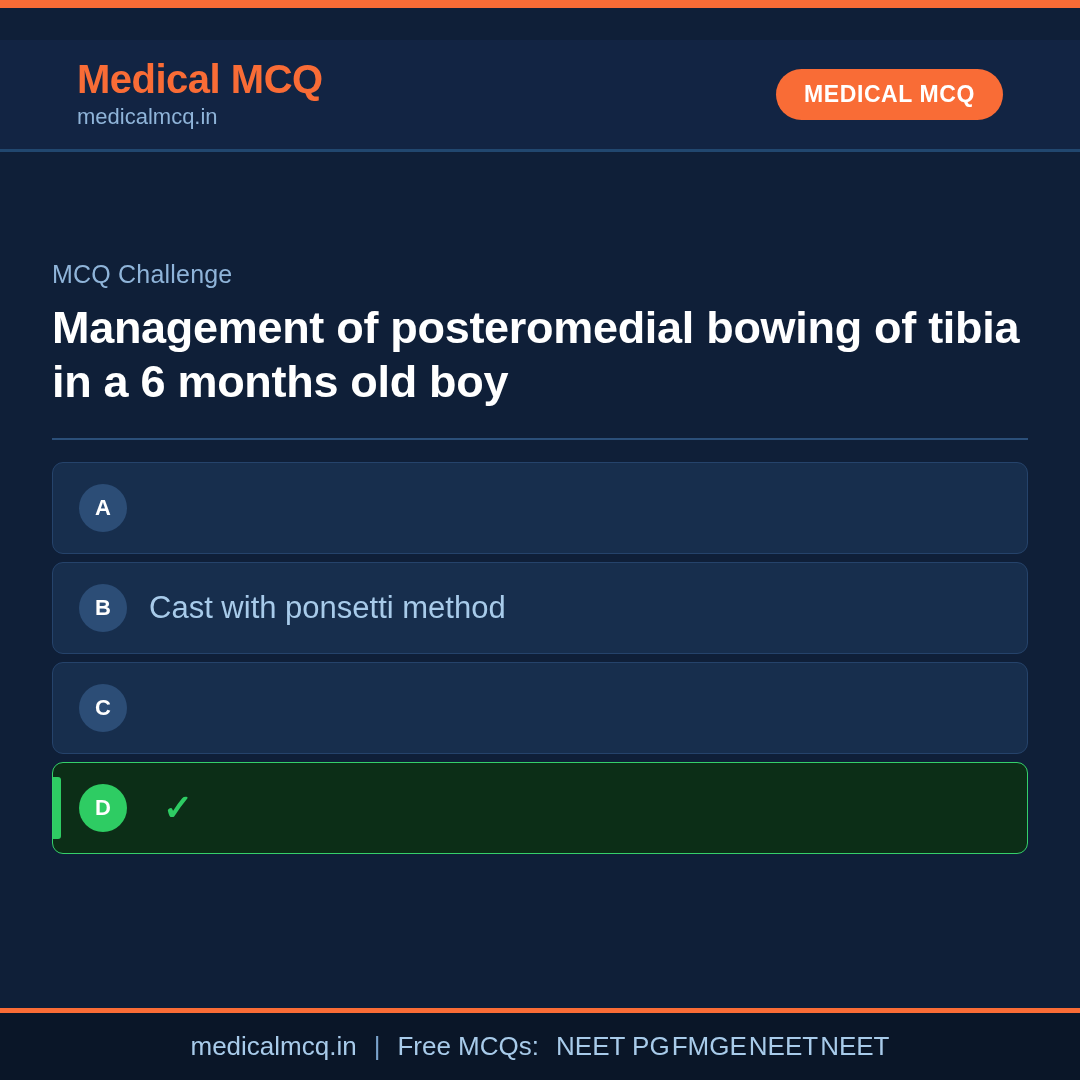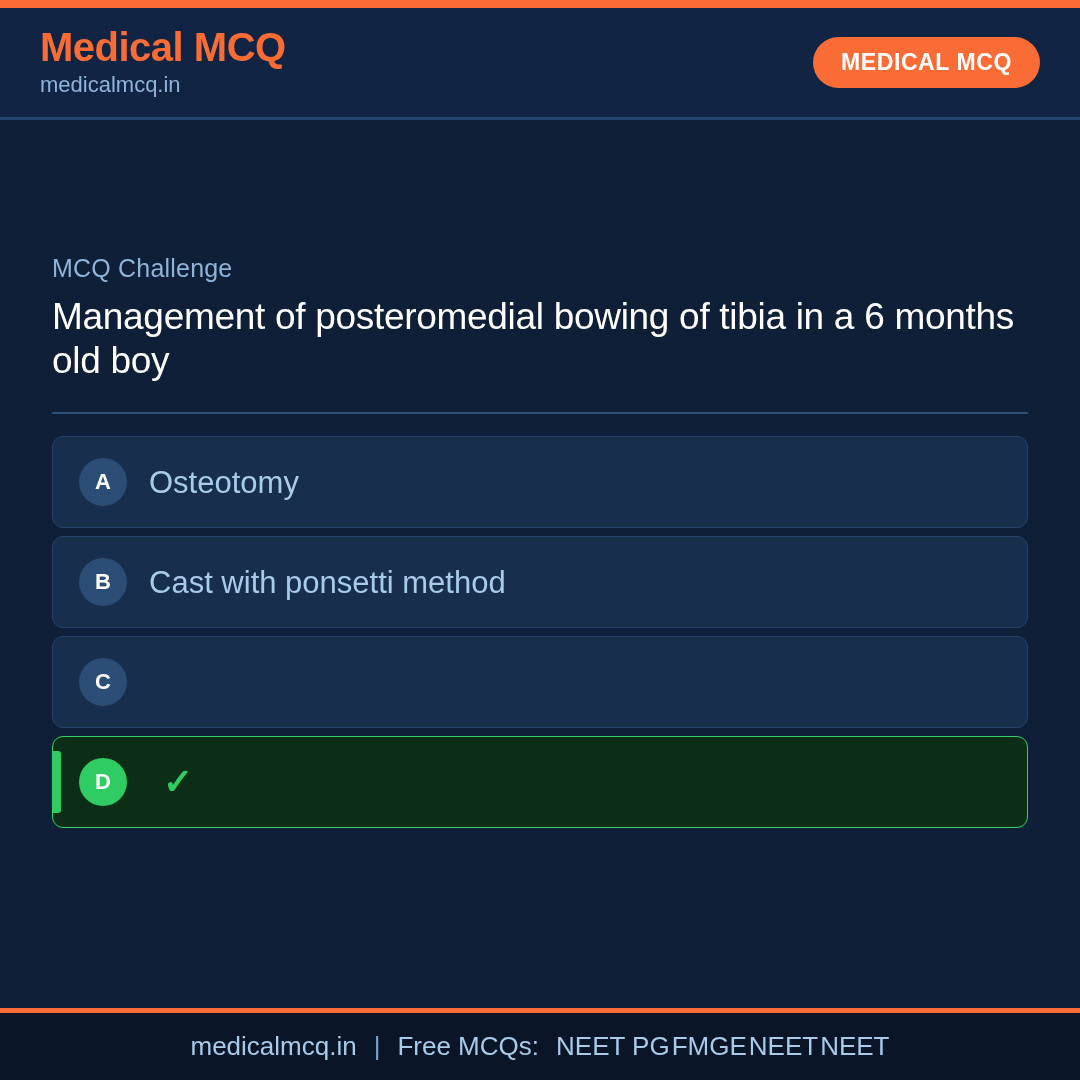--- a/index.html
+++ b/index.html
@@ -21,22 +21,23 @@
   
   .top-accent { height:8px; width:100%; background:#f96c36; flex:0 0 auto; }
 
   
   .header {
     flex:0 0 auto;
     height:112px;
     background:#122443;
     border-bottom:3px solid #21476f;
     display:flex; align-items:center; justify-content:space-between;
-    padding:0 40px;
+    padding:0 77px;
     position:relative;
+    margin-top:32px;
   }
   .brand-block { display:flex; flex-direction:column; justify-content:center; }
   .brand-title {
     font-size:40px; font-weight:bold; color:#f96c36;
     letter-spacing:-0.5px; line-height:1.05;
   }
   .brand-sub {
     font-size:22px; color:#8fb4d9; line-height:1.3; margin-top:3px;
   }
   .header-badge {
@@ -53,21 +54,21 @@
     display:flex; flex-direction:column;
     justify-content:center;
     position:relative;
   }
   .content-shift { margin-top:-46px; }
 
   .eyebrow {
     font-size:25px; color:#8fb4d9; margin-bottom:12px; letter-spacing:0.2px;
   }
   .question {
-    font-size:37px; font-weight:normal; color:#ffffff;
+    font-size:45px; font-weight:bold; color:#ffffff;
     line-height:1.18; letter-spacing:-0.3px;
     max-width:980px;
   }
   .divider {
     height:2px; background:#2b4f79; margin:30px 0 22px 0; width:100%;
   }
 
   
   .options { display:flex; flex-direction:column; gap:8px; }
   .option {
@@ -141,21 +142,20 @@
   </div>
 
   <div class="body">
     <div class="content-shift">
       <div class="eyebrow">MCQ Challenge</div>
       <div class="question">Management of posteromedial bowing of tibia in a 6 months old boy</div>
       <div class="divider"></div>
       <div class="options" id="options-list">
           <div class="option">
             <div class="opt-badge">A</div>
-            <div class="opt-text">Osteotomy</div>
           </div>
           <div class="option">
             <div class="opt-badge">B</div>
             <div class="opt-text">Cast with ponsetti method</div>
           </div>
           <div class="option">
             <div class="opt-badge">C</div>
           </div>
           <div class="option correct">
             <div class="accent-bar"></div>

